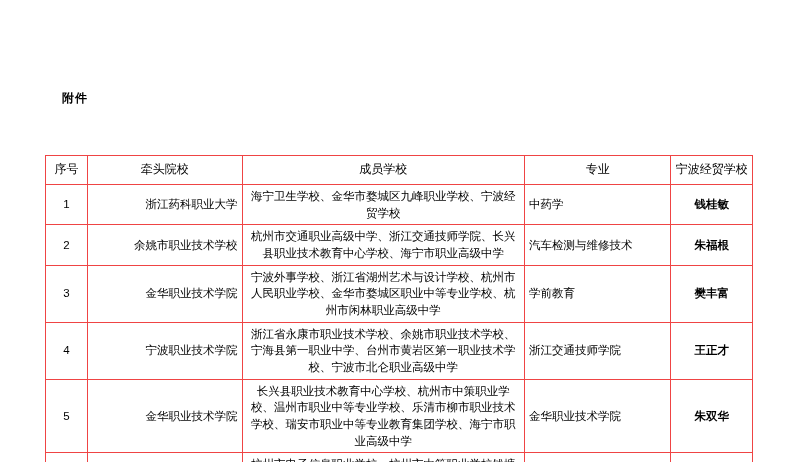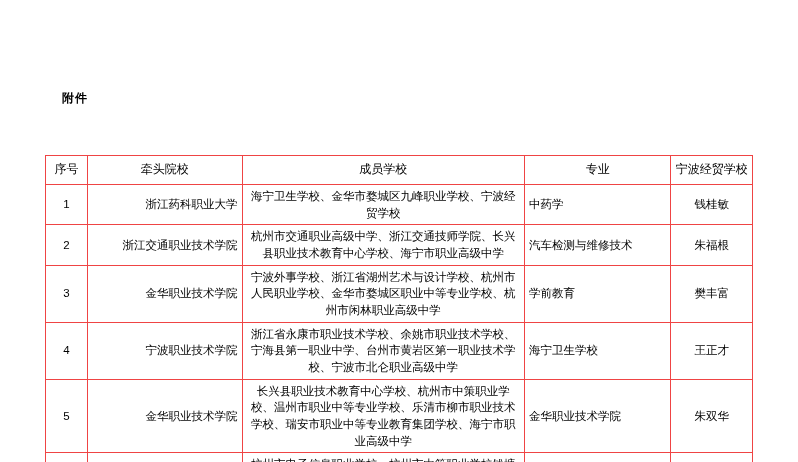--- a/index.html
+++ b/index.html
@@ -65,21 +65,21 @@
   }
   .col-no    { width: 40px;  text-align: center; }
   .col-lead  { width: 148px; text-align: center; }
   .col-mem   { width: 270px; text-align: left; }
   .col-major { width: 140px; text-align: center; }
   .col-head  { width: 78px;  text-align: center; }
   td.cell-no    { text-align: center; }
   td.cell-lead  { text-align: right; }
   td.cell-mem   { text-align: center; }
   td.cell-major { text-align: left; }
-  td.cell-head  { text-align: center; }
+  td.cell-head  { text-align: center; font-weight: bold; }
 </style>
 </head>
 <body>
 
 <div class="page">
 
   <div class="attach-label">附件</div>
 
 
   <table class="main-table">
@@ -102,37 +102,37 @@
     <tbody>
       <tr>
         <td class="cell-no">1</td>
         <td class="cell-lead">浙江药科职业大学</td>
         <td class="cell-mem">海宁卫生学校、金华市婺城区九峰职业学校、宁波经贸学校</td>
         <td class="cell-major">中药学</td>
         <td class="cell-head">钱桂敏</td>
       </tr>
       <tr>
         <td class="cell-no">2</td>
-        <td class="cell-lead">浙江交通职业技术学院</td>
+        <td class="cell-lead">余姚市职业技术学校</td>
         <td class="cell-mem">杭州市交通职业高级中学、浙江交通技师学院、长兴县职业技术教育中心学校、海宁市职业高级中学</td>
         <td class="cell-major">汽车检测与维修技术</td>
         <td class="cell-head">朱福根</td>
       </tr>
       <tr>
         <td class="cell-no">3</td>
         <td class="cell-lead">金华职业技术学院</td>
         <td class="cell-mem">宁波外事学校、浙江省湖州艺术与设计学校、杭州市人民职业学校、金华市婺城区职业中等专业学校、杭州市闲林职业高级中学</td>
         <td class="cell-major">学前教育</td>
         <td class="cell-head">樊丰富</td>
       </tr>
       <tr>
         <td class="cell-no">4</td>
         <td class="cell-lead">宁波职业技术学院</td>
         <td class="cell-mem">浙江省永康市职业技术学校、余姚市职业技术学校、宁海县第一职业中学、台州市黄岩区第一职业技术学校、宁波市北仑职业高级中学</td>
-        <td class="cell-major">海宁卫生学校</td>
+        <td class="cell-major">浙江交通技师学院</td>
         <td class="cell-head">王正才</td>
       </tr>
       <tr>
         <td class="cell-no">5</td>
         <td class="cell-lead">金华职业技术学院</td>
         <td class="cell-mem">长兴县职业技术教育中心学校、杭州市中策职业学校、温州市职业中等专业学校、乐清市柳市职业技术学校、瑞安市职业中等专业教育集团学校、海宁市职业高级中学</td>
         <td class="cell-major">金华职业技术学院</td>
         <td class="cell-head">朱双华</td>
       </tr>
       <tr>

